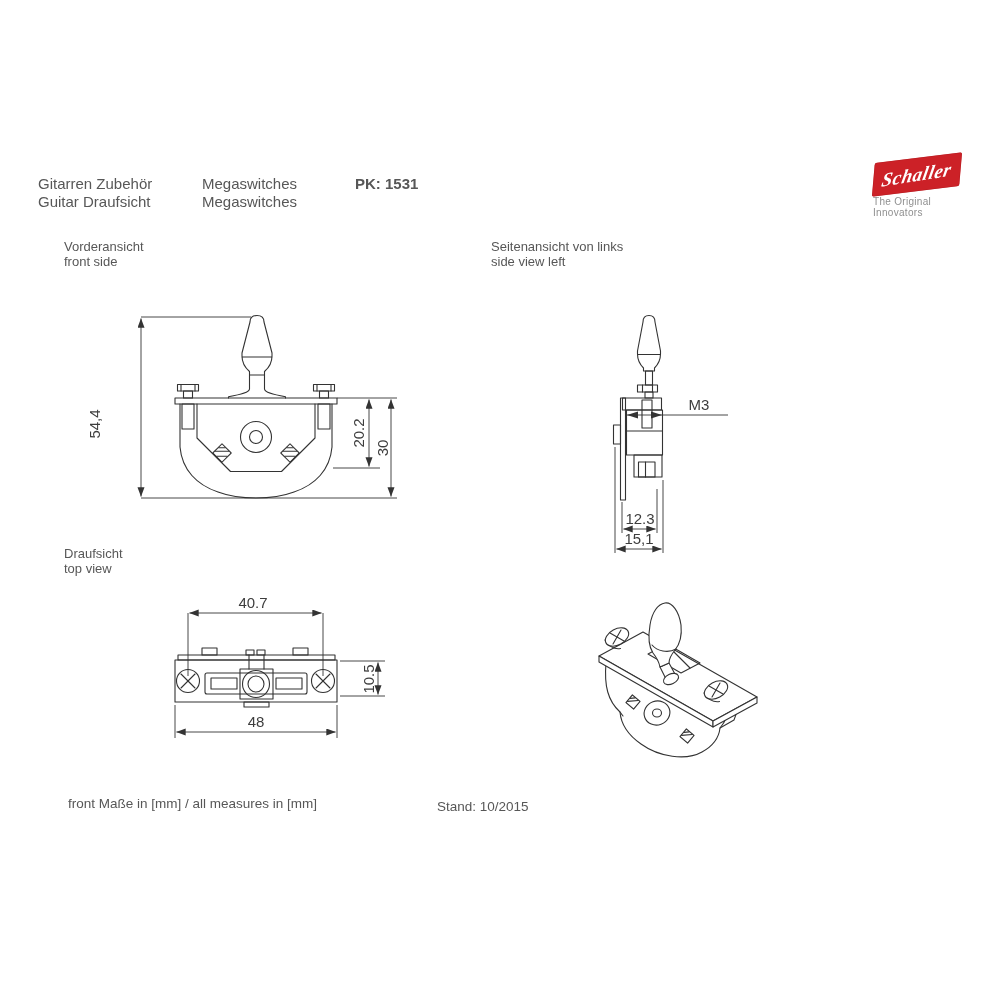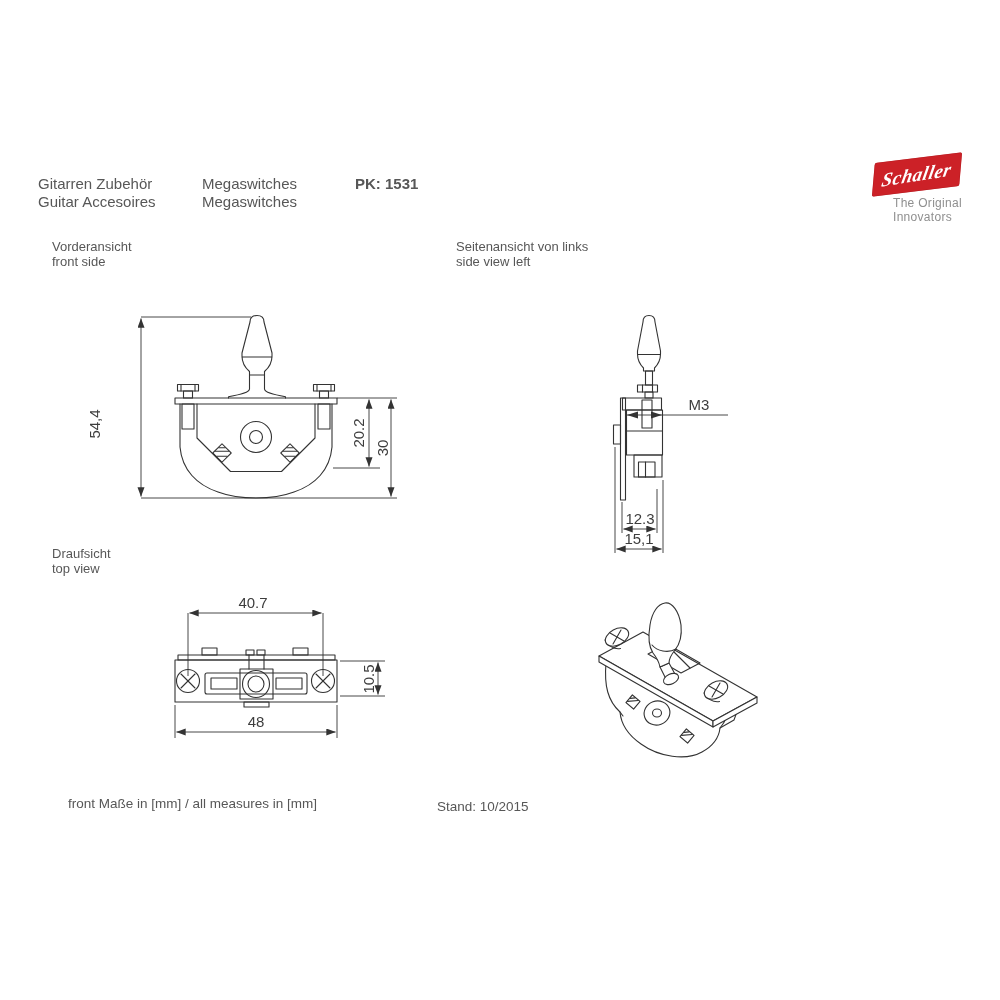--- a/index.html
+++ b/index.html
@@ -2,60 +2,60 @@
 <html><head>
 <meta charset="utf-8">
 <style>
   html,body{margin:0;padding:0;background:#fff;}
   .sheet{
     position:relative;width:1000px;height:1000px;background:#ffffff;
     font-family:"Liberation Sans", sans-serif;color:#555;overflow:hidden;
   }
   .txt{position:absolute;white-space:pre;}
   .hdr{font-size:15px;line-height:18px;color:#575757;}
-  .viewlabel{font-size:13px;line-height:15px;color:#575757;}
+  .viewlabel{font-size:13px;line-height:15px;color:#575757;margin-left:12px;}
   .footer{font-size:13.5px;color:#575757;}
   .logo{position:absolute;left:869px;top:158px;width:104px;height:56px;}
   .logo-flag{
     width:88px;height:33px;margin-left:4px;
     background:#cc2127;border-radius:2px;
     transform:rotate(-7deg) skewX(-12deg);
     display:flex;align-items:center;justify-content:center;
     box-shadow:0 0 0 0.5px #b01d22 inset;
   }
   .logo-script{
     font-family:"Liberation Serif", serif;font-style:italic;font-weight:bold;
     color:#fff;font-size:19px;transform:skewX(-8deg) rotate(-2deg);letter-spacing:0.5px;
   }
-  .logo-tagline{font-size:12px;color:#8f8f8f;margin-top:5px;margin-left:24px;letter-spacing:0.3px;}
+  .logo-tagline{font-size:10px;color:#8f8f8f;margin-top:5px;margin-left:4px;letter-spacing:0.3px;}
   svg.draw{position:absolute;left:0;top:0;}
   svg.draw *{vector-effect:none;}
   .ln{stroke:#333;stroke-width:1.1;fill:none;stroke-linecap:round;stroke-linejoin:round;}
   .lnf{stroke:#333;stroke-width:1.1;fill:#fff;stroke-linejoin:round;}
   .dim{stroke:#333;stroke-width:0.9;fill:none;}
   .dimtxt{font-family:"Liberation Sans", sans-serif;font-size:15px;fill:#3d3d3d;}
 </style>
 </head>
 <body>
 
 <div class="sheet">
 
-  <div class="txt hdr" style="left:38px;top:175px;"><span>Gitarren Zubehör</span><br><span>Guitar Accesoires</span></div>
+  <div class="txt hdr" style="left:38px;top:175px;"><span>Gitarren Zubehör</span><br><span>Guitar Draufsicht</span></div>
   <div class="txt hdr" style="left:202px;top:175px;"><span>Megaswitches</span><br><span>Megaswitches</span></div>
   <div class="txt hdr" style="left:355px;top:175px;font-weight:bold;">PK: 1531</div>
 
   <div class="logo">
     <div class="logo-flag" style="background: rgb(204, 33, 39);">
       <span class="logo-script">Schaller</span>
     </div>
     <div class="logo-tagline">The Original Innovators</div>
   </div>
 
   <div class="txt viewlabel" style="left:52px;top:239px;"><span>Vorderansicht</span><br><span>front side</span></div>
-  <div class="txt viewlabel" style="left:456px;top:239px;"><span>Seitenansicht von links</span><br><span>side view left</span></div>
+  <div class="txt viewlabel" style="left:479px;top:239px;"><span>Seitenansicht von links</span><br><span>side view left</span></div>
   <div class="txt viewlabel" style="left:52px;top:546px;"><span>Draufsicht</span><br><span>top view</span></div>
 
   <div class="txt footer" style="left:68px;top:796px;">front Maße in [mm] / all measures in [mm]</div>
   <div class="txt footer" style="left:437px;top:799px;">Stand: 10/2015</div>
 
   <svg class="draw" width="1000" height="1000" viewBox="0 0 1000 1000">
     <defs>
       <marker id="arrow" markerWidth="10" markerHeight="8" refX="9.2" refY="3.5" orient="auto-start-reverse" markerUnits="userSpaceOnUse">
         <path d="M0,0 L9.5,3.5 L0,7 Z" fill="#333"></path>
       </marker>

